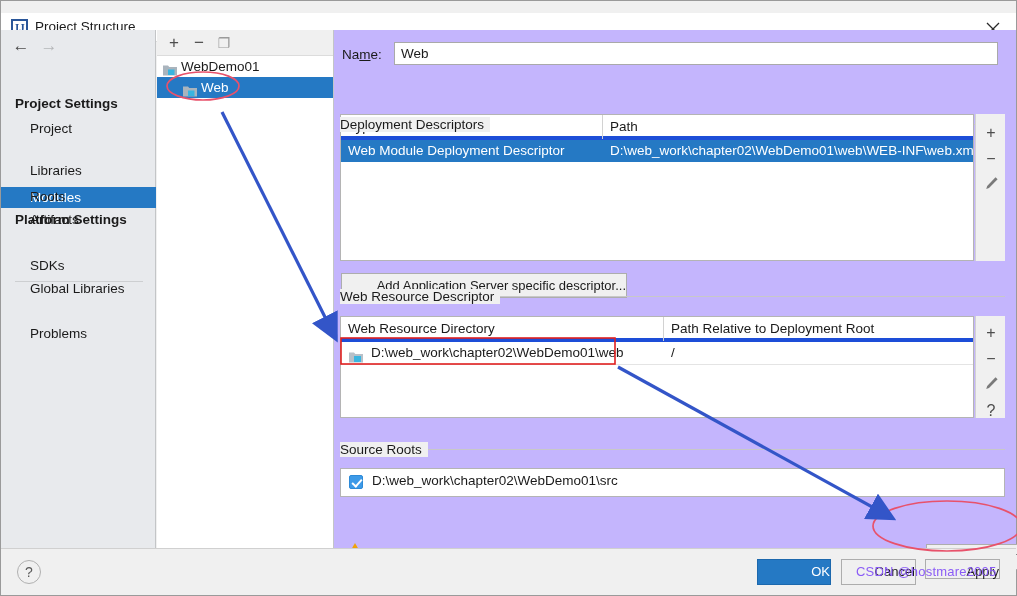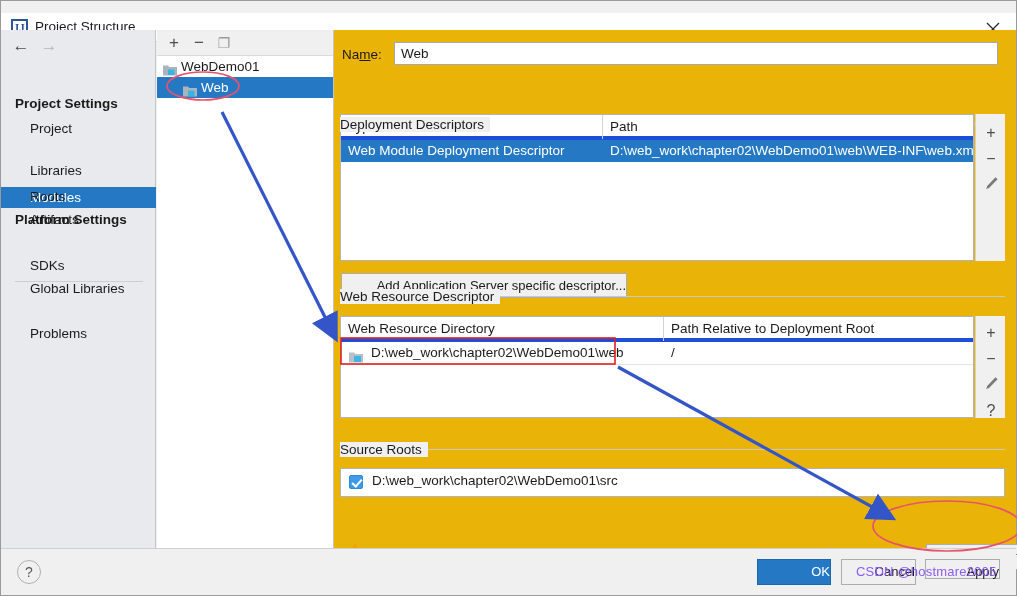--- a/index.html
+++ b/index.html
@@ -95,21 +95,21 @@
   }
   .tree-row.sel { background: #2579c4; color: #ffffff; }
   .tree-label { position: absolute; }
   .folder-ico {
     position: absolute; width: 14px; height: 12px; top: 5px;
   }
 
   
   #content {
     position: absolute; left: 332px; top: 29px; right: 0; height: 519px;
-    background: #eab308;
+    background: #c4b5fd;
     border-left: 1px solid #c3c5c7;
   }
   
   #name-label { position: absolute; left: 8px; top: 17px; font-size: 13.5px; color: #1a1a1a; }
   #name-input {
     position: absolute; left: 60px; top: 12px; width: 604px; height: 23px;
     background: #ffffff; border: 1px solid #a9a9a9;
     font-size: 13.5px; color: #1a1a1a; padding: 0 6px; line-height: 21px;
     font-family: "Liberation Sans", sans-serif;
   }

